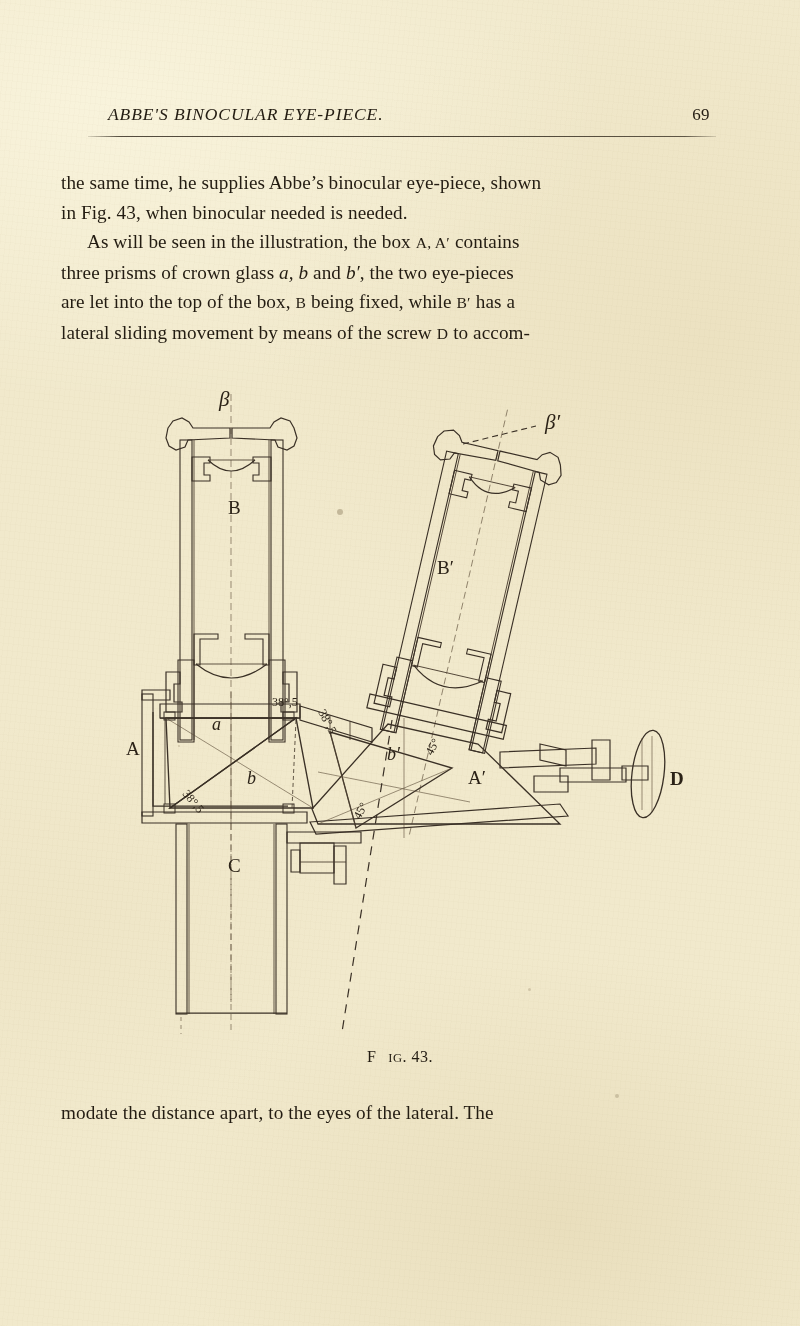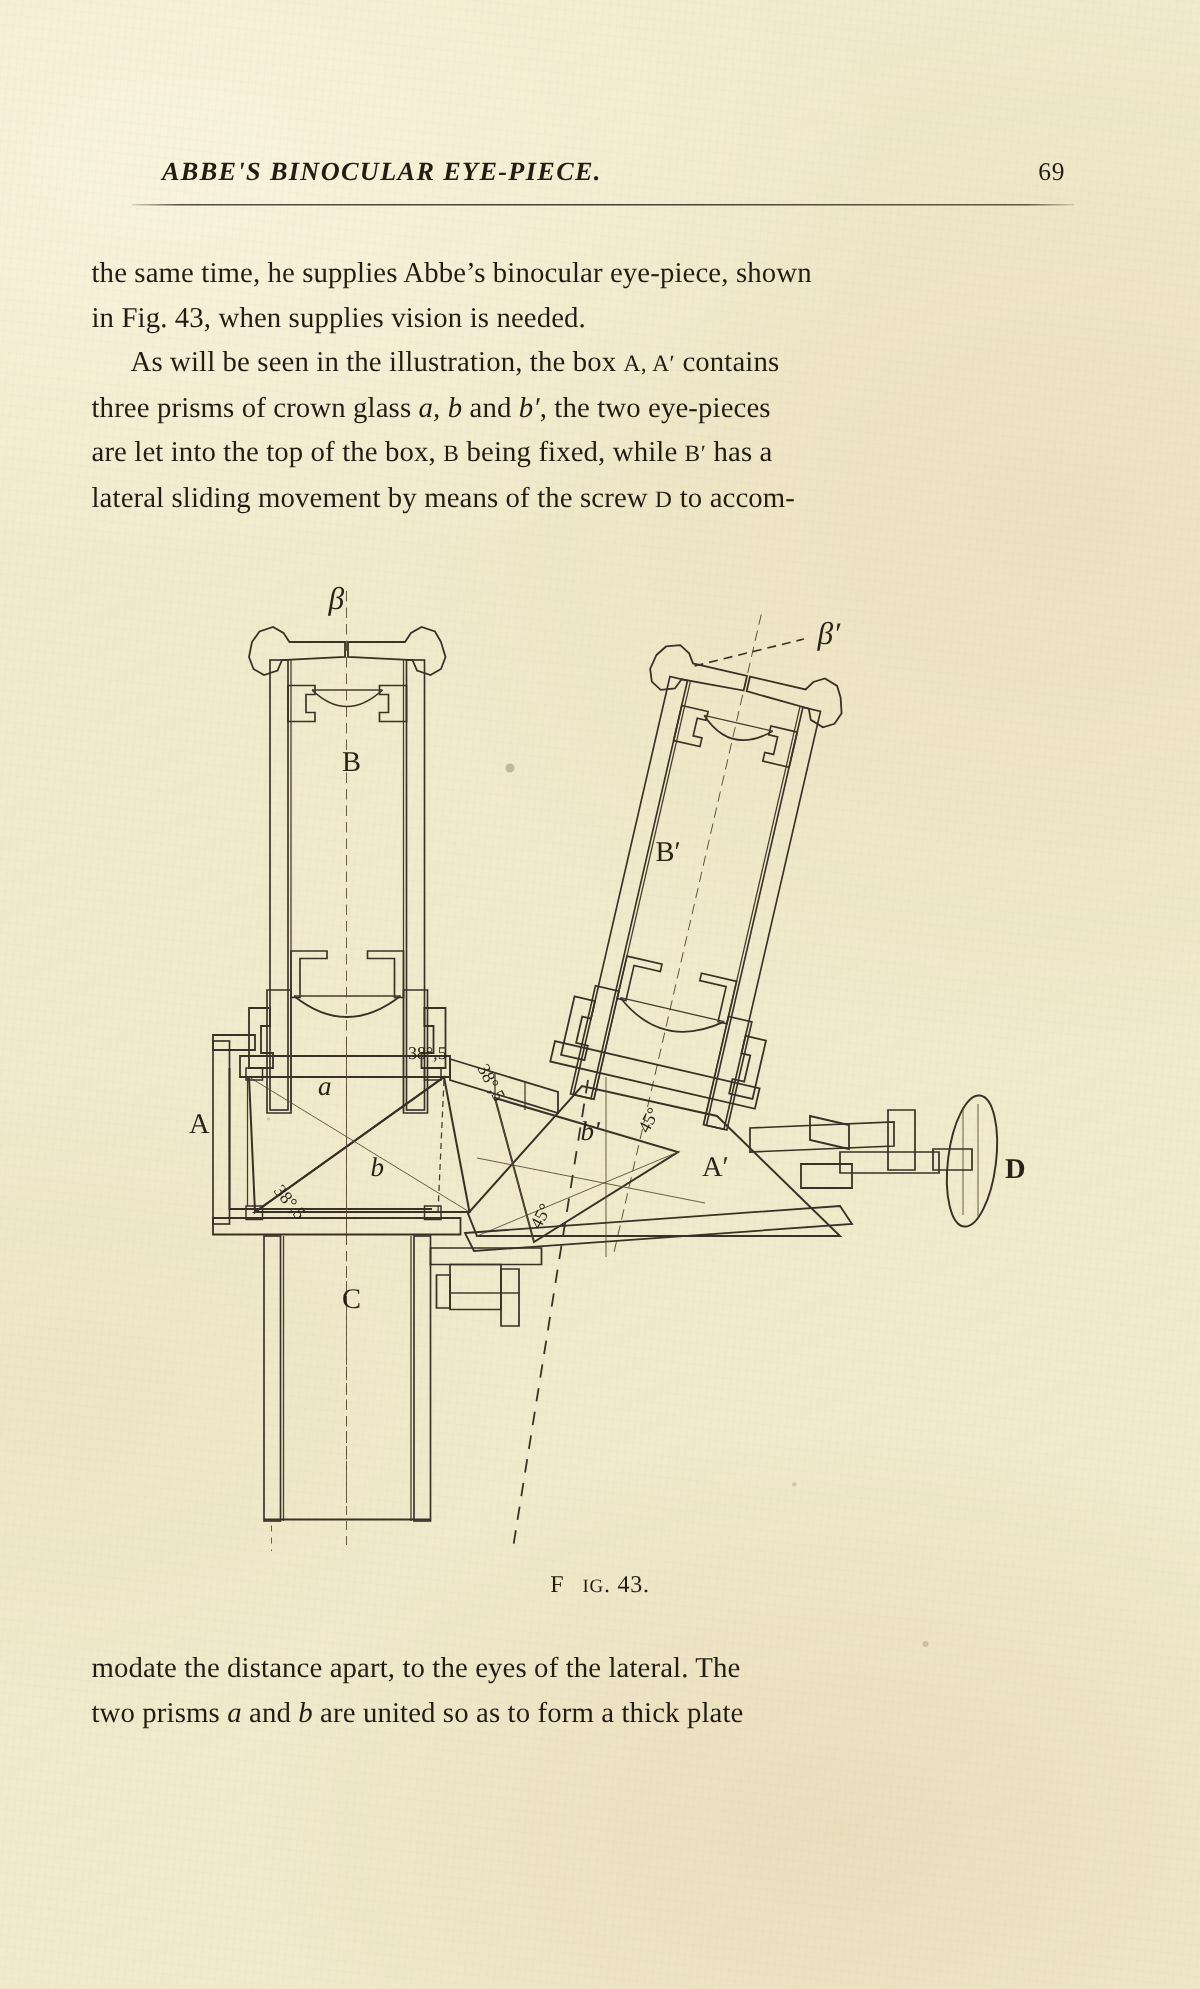--- a/index.html
+++ b/index.html
@@ -55,21 +55,21 @@
     z-index: 5;
   }
   .head-inner {
     display: flex;
     align-items: baseline;
     justify-content: space-between;
     padding: 0 6px 0 20px;
   }
   .head-title {
     font-style: italic;
-    font-weight: bold;
+    font-weight: normal;
     font-size: 17.5px;
     letter-spacing: .9px;
     white-space: nowrap;
   }
   .head-folio {
     font-size: 17px;
     letter-spacing: .4px;
     text-align: center;
   }
   .head-rule {
@@ -160,21 +160,21 @@
 <div class="head">
   <div class="head-inner">
     <span class="head-title">ABBE'S BINOCULAR EYE-PIECE.</span>
     <span class="head-folio">69</span>
   </div>
   <div class="head-rule"></div>
 </div>
 
 <div class="body-top" id="bodyTop">
     <div class="ln"><span>the same time, he supplies Abbe’s binocular eye-piece, shown</span></div>
-    <div class="ln"><span>in Fig. 43, when supplies vision is needed.</span></div>
+    <div class="ln"><span>in Fig. 43, when binocular needed is needed.</span></div>
     <div class="ln indent"><span>As will be seen in the illustration,  the  box </span><span class="sc">A, A′</span><span>  contains</span></div>
     <div class="ln"><span>three  prisms  of  crown  glass  </span><span class="it">a, b</span><span> and </span><span class="it">b′</span><span>, the two  eye-pieces</span></div>
     <div class="ln"><span>are  let into  the top of  the box, </span><span class="sc">B</span><span> being fixed, while </span><span class="sc">B′</span><span> has  a</span></div>
     <div class="ln"><span>lateral sliding movement  by means of  the screw </span><span class="sc">D</span><span> to accom-</span></div>
   </div>
 
 <div class="figure">
 <svg width="800" height="720" viewBox="0 0 800 720" xmlns="http://www.w3.org/2000/svg">
   <defs>
 
@@ -372,14 +372,13 @@
   </g>
 </svg>
 </div>
 
 <div class="fig-caption">
   <span class="cap"><span>F</span><span class="small">IG</span><span>. 43.</span></span>
 </div>
 
 <div class="body-bottom" id="bodyBottom">
     <div class="ln"><span>modate the distance apart, to the eyes of  the  lateral.   The</span></div>
-    <div class="ln"><span>two prisms </span><span class="it">a</span><span> and </span><span class="it">b</span><span> are  united  so  as  to  form  a  thick  plate</span></div>
   </div>
 
 </body></html>

